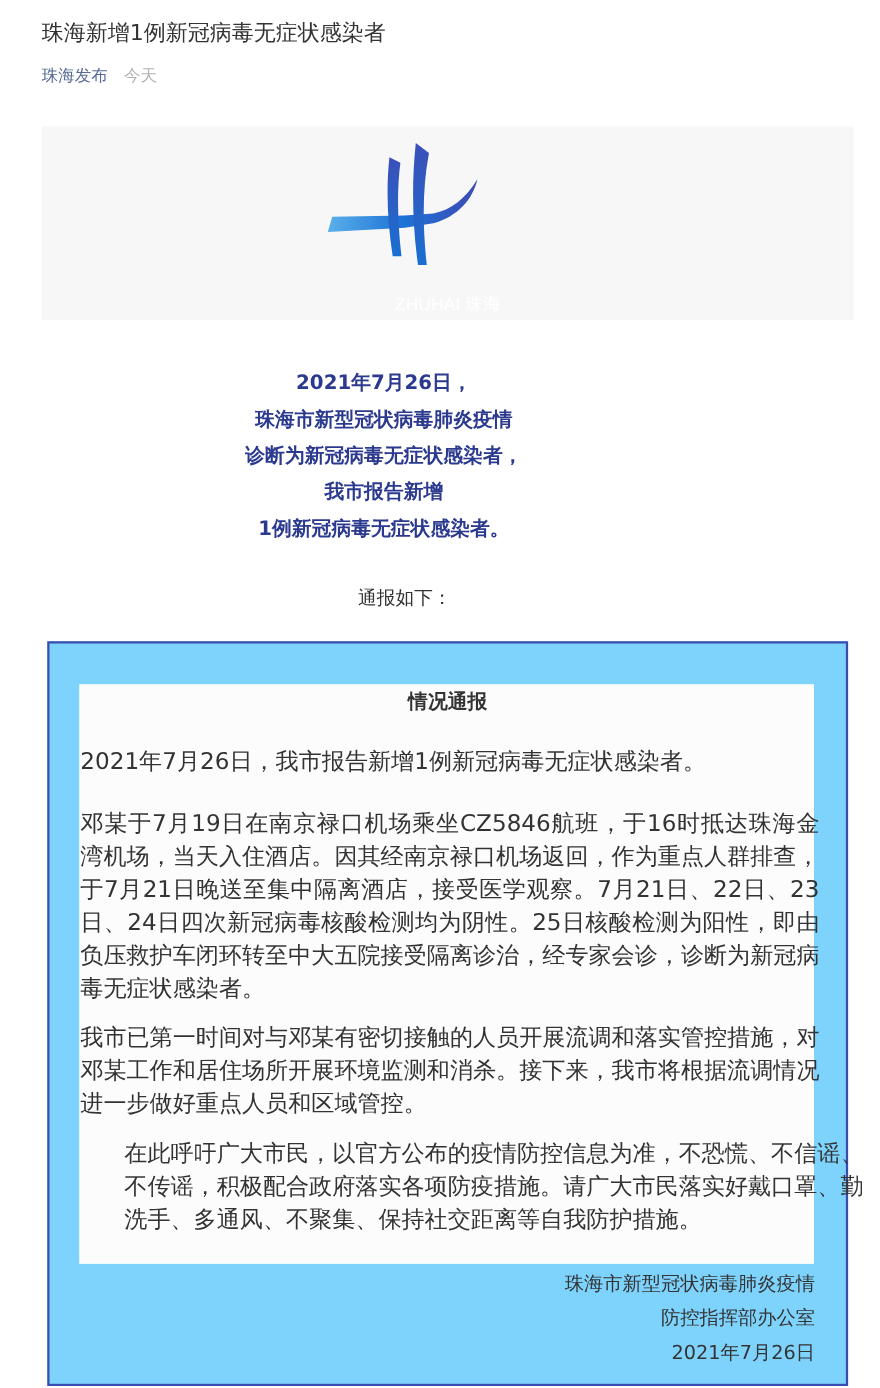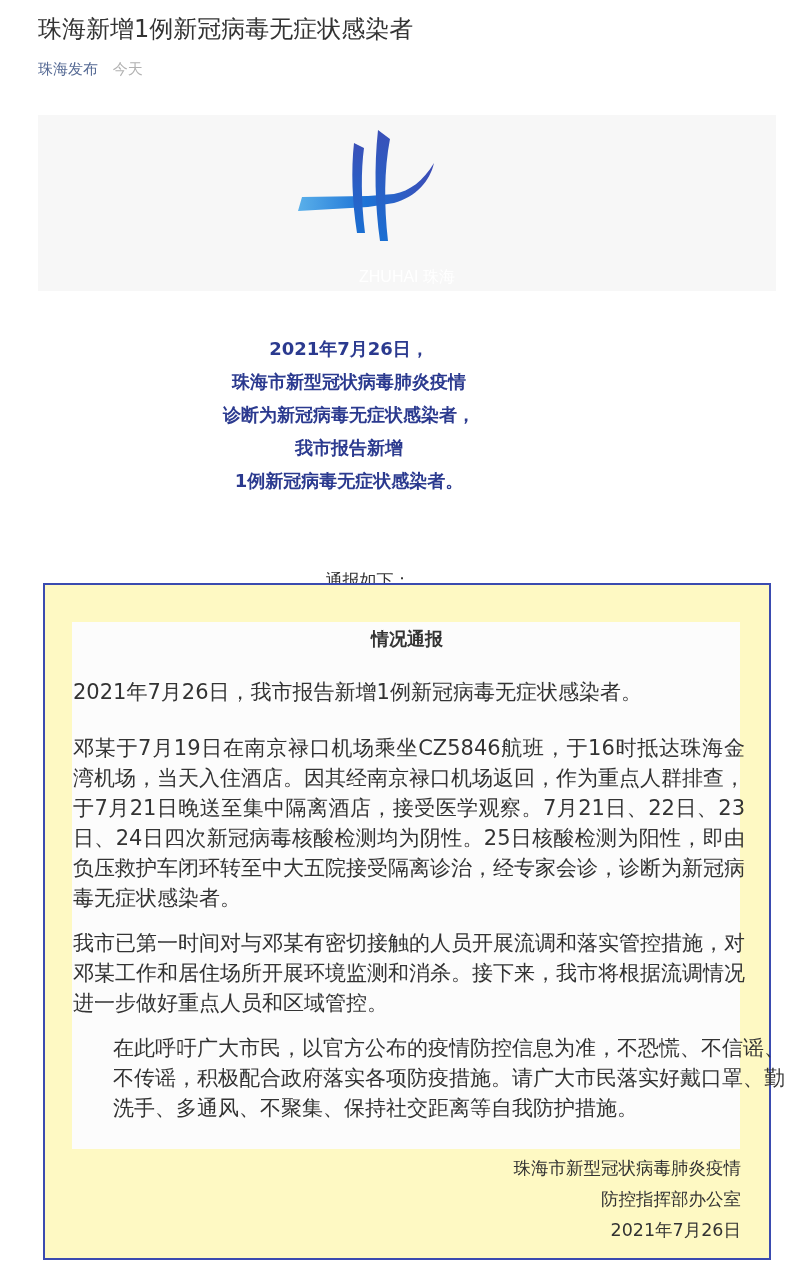--- a/index.html
+++ b/index.html
@@ -1,45 +1,45 @@
 <!DOCTYPE html>
 <html><head>
 <meta charset="utf-8">
 <style>
   * { box-sizing: border-box; margin: 0; padding: 0; }
   html, body { width: 800px; height: 1262px; background: #ffffff; overflow: hidden; }
   body { font-family: "DejaVu Sans", "Liberation Sans", sans-serif; color: #333333; position: relative; }
 
   .title {
     position: absolute; left: 38px; top: 14px;
-    font-size: 24px; line-height: 30px; color: #333333; font-weight: normal;
+    font-size: 20px; line-height: 30px; color: #333333; font-weight: normal;
   }
   .meta { position: absolute; left: 38px; top: 58px; font-size: 15px; line-height: 22px; }
   .meta .author { color: #576b95; margin-right: 10px; }
   .meta .date { color: #b2b2b2; }
 
   .banner {
     position: absolute; left: 38px; top: 115px; width: 738px; height: 176px;
     background: #f7f7f7;
   }
   .banner svg { position: absolute; left: 0; top: 0; }
 
   .lead {
     position: absolute; left: 0; width: 698px; top: 332px;
     text-align: center; color: #2b3a8f; font-weight: bold;
     font-size: 18px; line-height: 33px;
   }
   .intro {
     position: absolute; left: 0; width: 736px; top: 531px;
-    text-align: center; font-size: 17px; line-height: 26px; color: #333; margin-top: 36px;
+    text-align: center; font-size: 17px; line-height: 26px; color: #333;
   }
 
   .notice {
     position: absolute; left: 43px; top: 583px; width: 728px; height: 677px;
-    border: 2px solid #3a4bb0; background: #fef9c3;
+    border: 2px solid #3a4bb0; background: #7dd3fc;
   }
   .notice-inner {
     position: absolute; left: 27px; top: 37px; width: 668px; height: 527px;
     background: #fcfcfc;
   }
   .notice-title {
     position: absolute; left: 0; width: 724px; top: 40px;
     text-align: center; font-weight: bold; font-size: 18px; line-height: 28px; color: #333;
   }
   .para {

